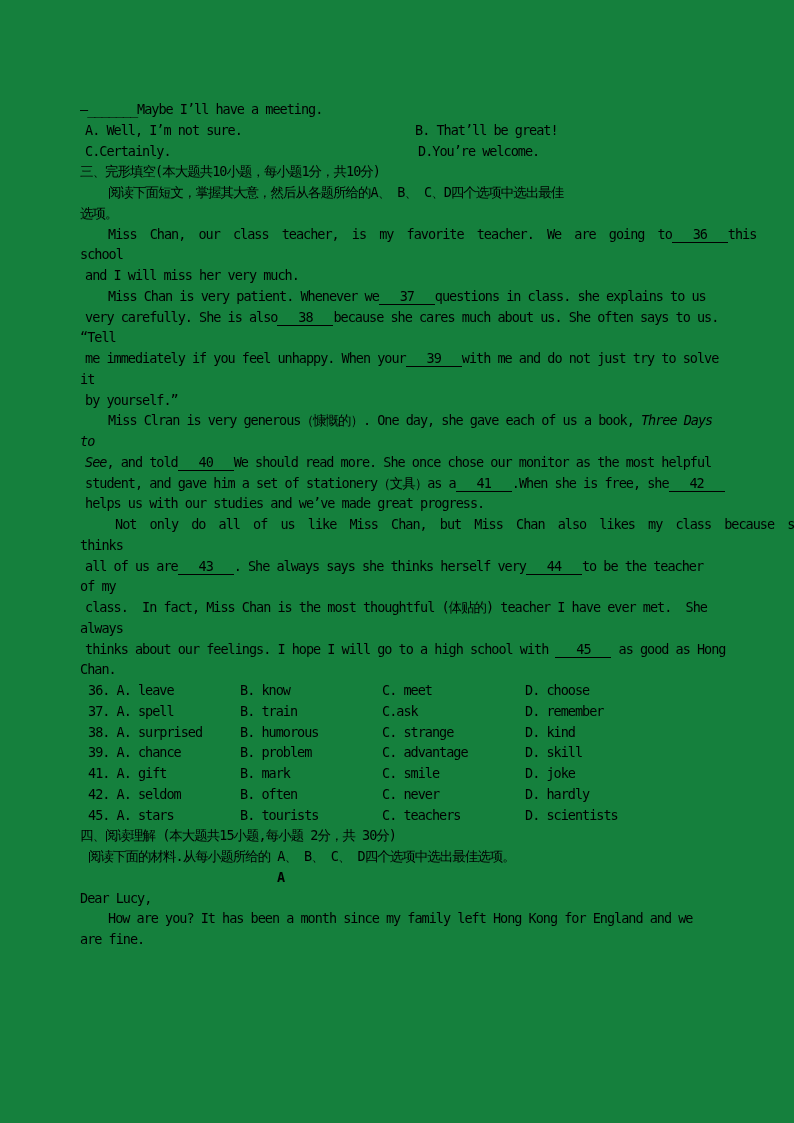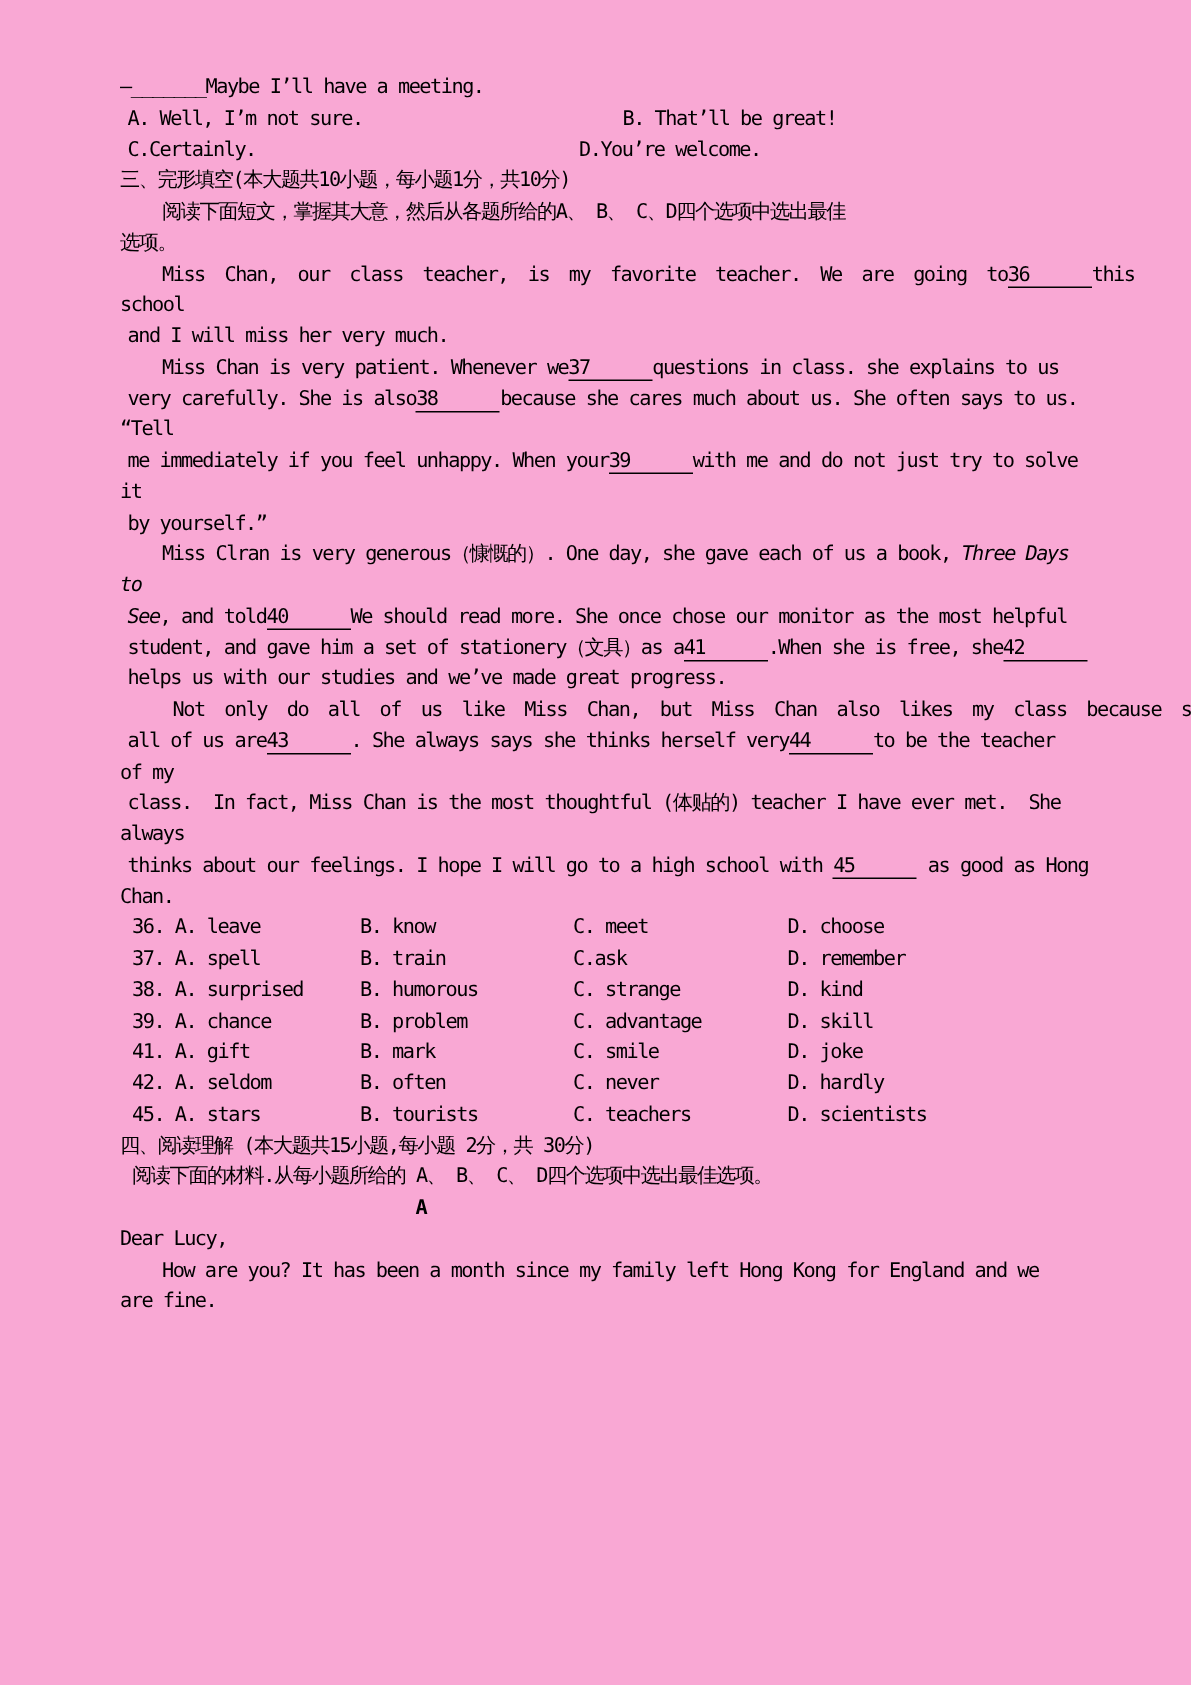--- a/index.html
+++ b/index.html
@@ -1,21 +1,21 @@
 <!DOCTYPE html>
 <html><head>
 <meta charset="utf-8">
 <style>
   html,body{margin:0;padding:0;background:#ffffff;}
   .page{
     position:relative;
     width:794px;height:1123px;
-    background:#f9a8d4;
+    background:#15803d;
     box-sizing:border-box;
-    padding:48px 56px 0 80px;
+    padding:99px 56px 0 80px;
     font-family:"DejaVu Sans Mono","Liberation Mono",monospace;
     font-size:13.5px;
     letter-spacing:-1px;
     color:#000000;
     overflow:hidden;
   }
   .line{
     height:20.75px;
     line-height:20.75px;
     white-space:pre;
@@ -25,30 +25,31 @@
   .i2{padding-left:8px;}
   .para{padding-left:28px;}
   .para2{padding-left:35px;}
   .sp{word-spacing:6px;}
   .it{font-style:italic;margin-top:32px;}
   .blank{
     display:inline-block;
     min-width:56px;
     height:16px;
     line-height:16px;
+    text-align:center;
     border-bottom:1px solid #000;
   }
   .opts{
     display:grid;
     grid-template-columns:152px 142px 143px auto;
     margin-left:8px;
   }
   .pair{display:grid;}
   .pair-ab{grid-template-columns:330px auto;}
-  .pair-cd{grid-template-columns:301px auto;}
+  .pair-cd{grid-template-columns:301px auto;gap:32px;}
   .label-a{padding-left:197px;font-weight:bold;}
 </style>
 </head>
 <body>
 
 <div class="page">
   <div>
       <div class="line i0"><span>—_______Maybe I’ll have a meeting.</span></div>
       <div class="line i1 pair-ab pair"><span>A. Well, I’m not sure.</span><span>B. That’ll be great!</span></div>
       <div class="line i1 pair-cd pair"><span>C.Certainly.</span><span>D.You’re welcome.</span></div>
@@ -63,20 +64,21 @@
       <div class="line i0"><span>“Tell</span></div>
       <div class="line i1"><span>me immediately if you feel unhappy. When your</span><span class="blank">39</span><span>with me and do not just try to solve</span></div>
       <div class="line i0"><span>it</span></div>
       <div class="line i1"><span>by yourself.”</span></div>
       <div class="line para"><span>Miss Clran is very generous（慷慨的）. One day, she gave each of us a book, </span><span class="it">Three Days</span></div>
       <div class="line i0"><span class="it">to</span></div>
       <div class="line i1"><span class="it">See</span><span>, and told</span><span class="blank">40</span><span>We should read more. She once chose our monitor as the most helpful</span></div>
       <div class="line i1"><span>student, and gave him a set of stationery（文具）as a</span><span class="blank">41</span><span>.When she is free, she</span><span class="blank">42</span></div>
       <div class="line i1"><span>helps us with our studies and we’ve made great progress.</span></div>
       <div class="line para2 sp"><span>Not only do all of us like Miss Chan, but Miss Chan also likes my class because she</span></div>
+      <div class="line i0"><span>thinks</span></div>
       <div class="line i1"><span>all of us are</span><span class="blank">43</span><span>. She always says she thinks herself very</span><span class="blank">44</span><span>to be the teacher</span></div>
       <div class="line i0"><span>of my</span></div>
       <div class="line i1"><span>class.  In fact, Miss Chan is the most thoughtful (体贴的) teacher I have ever met.  She</span></div>
       <div class="line i0"><span>always</span></div>
       <div class="line i1"><span>thinks about our feelings. I hope I will go to a high school with </span><span class="blank">45</span><span> as good as Hong</span></div>
       <div class="line i0"><span>Chan.</span></div>
       <div class="line i0 opts"><span>36. A. leave</span><span>B. know</span><span>C. meet</span><span>D. choose</span></div>
       <div class="line i0 opts"><span>37. A. spell</span><span>B. train</span><span>C.ask</span><span>D. remember</span></div>
       <div class="line i0 opts"><span>38. A. surprised</span><span>B. humorous</span><span>C. strange</span><span>D. kind</span></div>
       <div class="line i0 opts"><span>39. A. chance</span><span>B. problem</span><span>C. advantage</span><span>D. skill</span></div>

